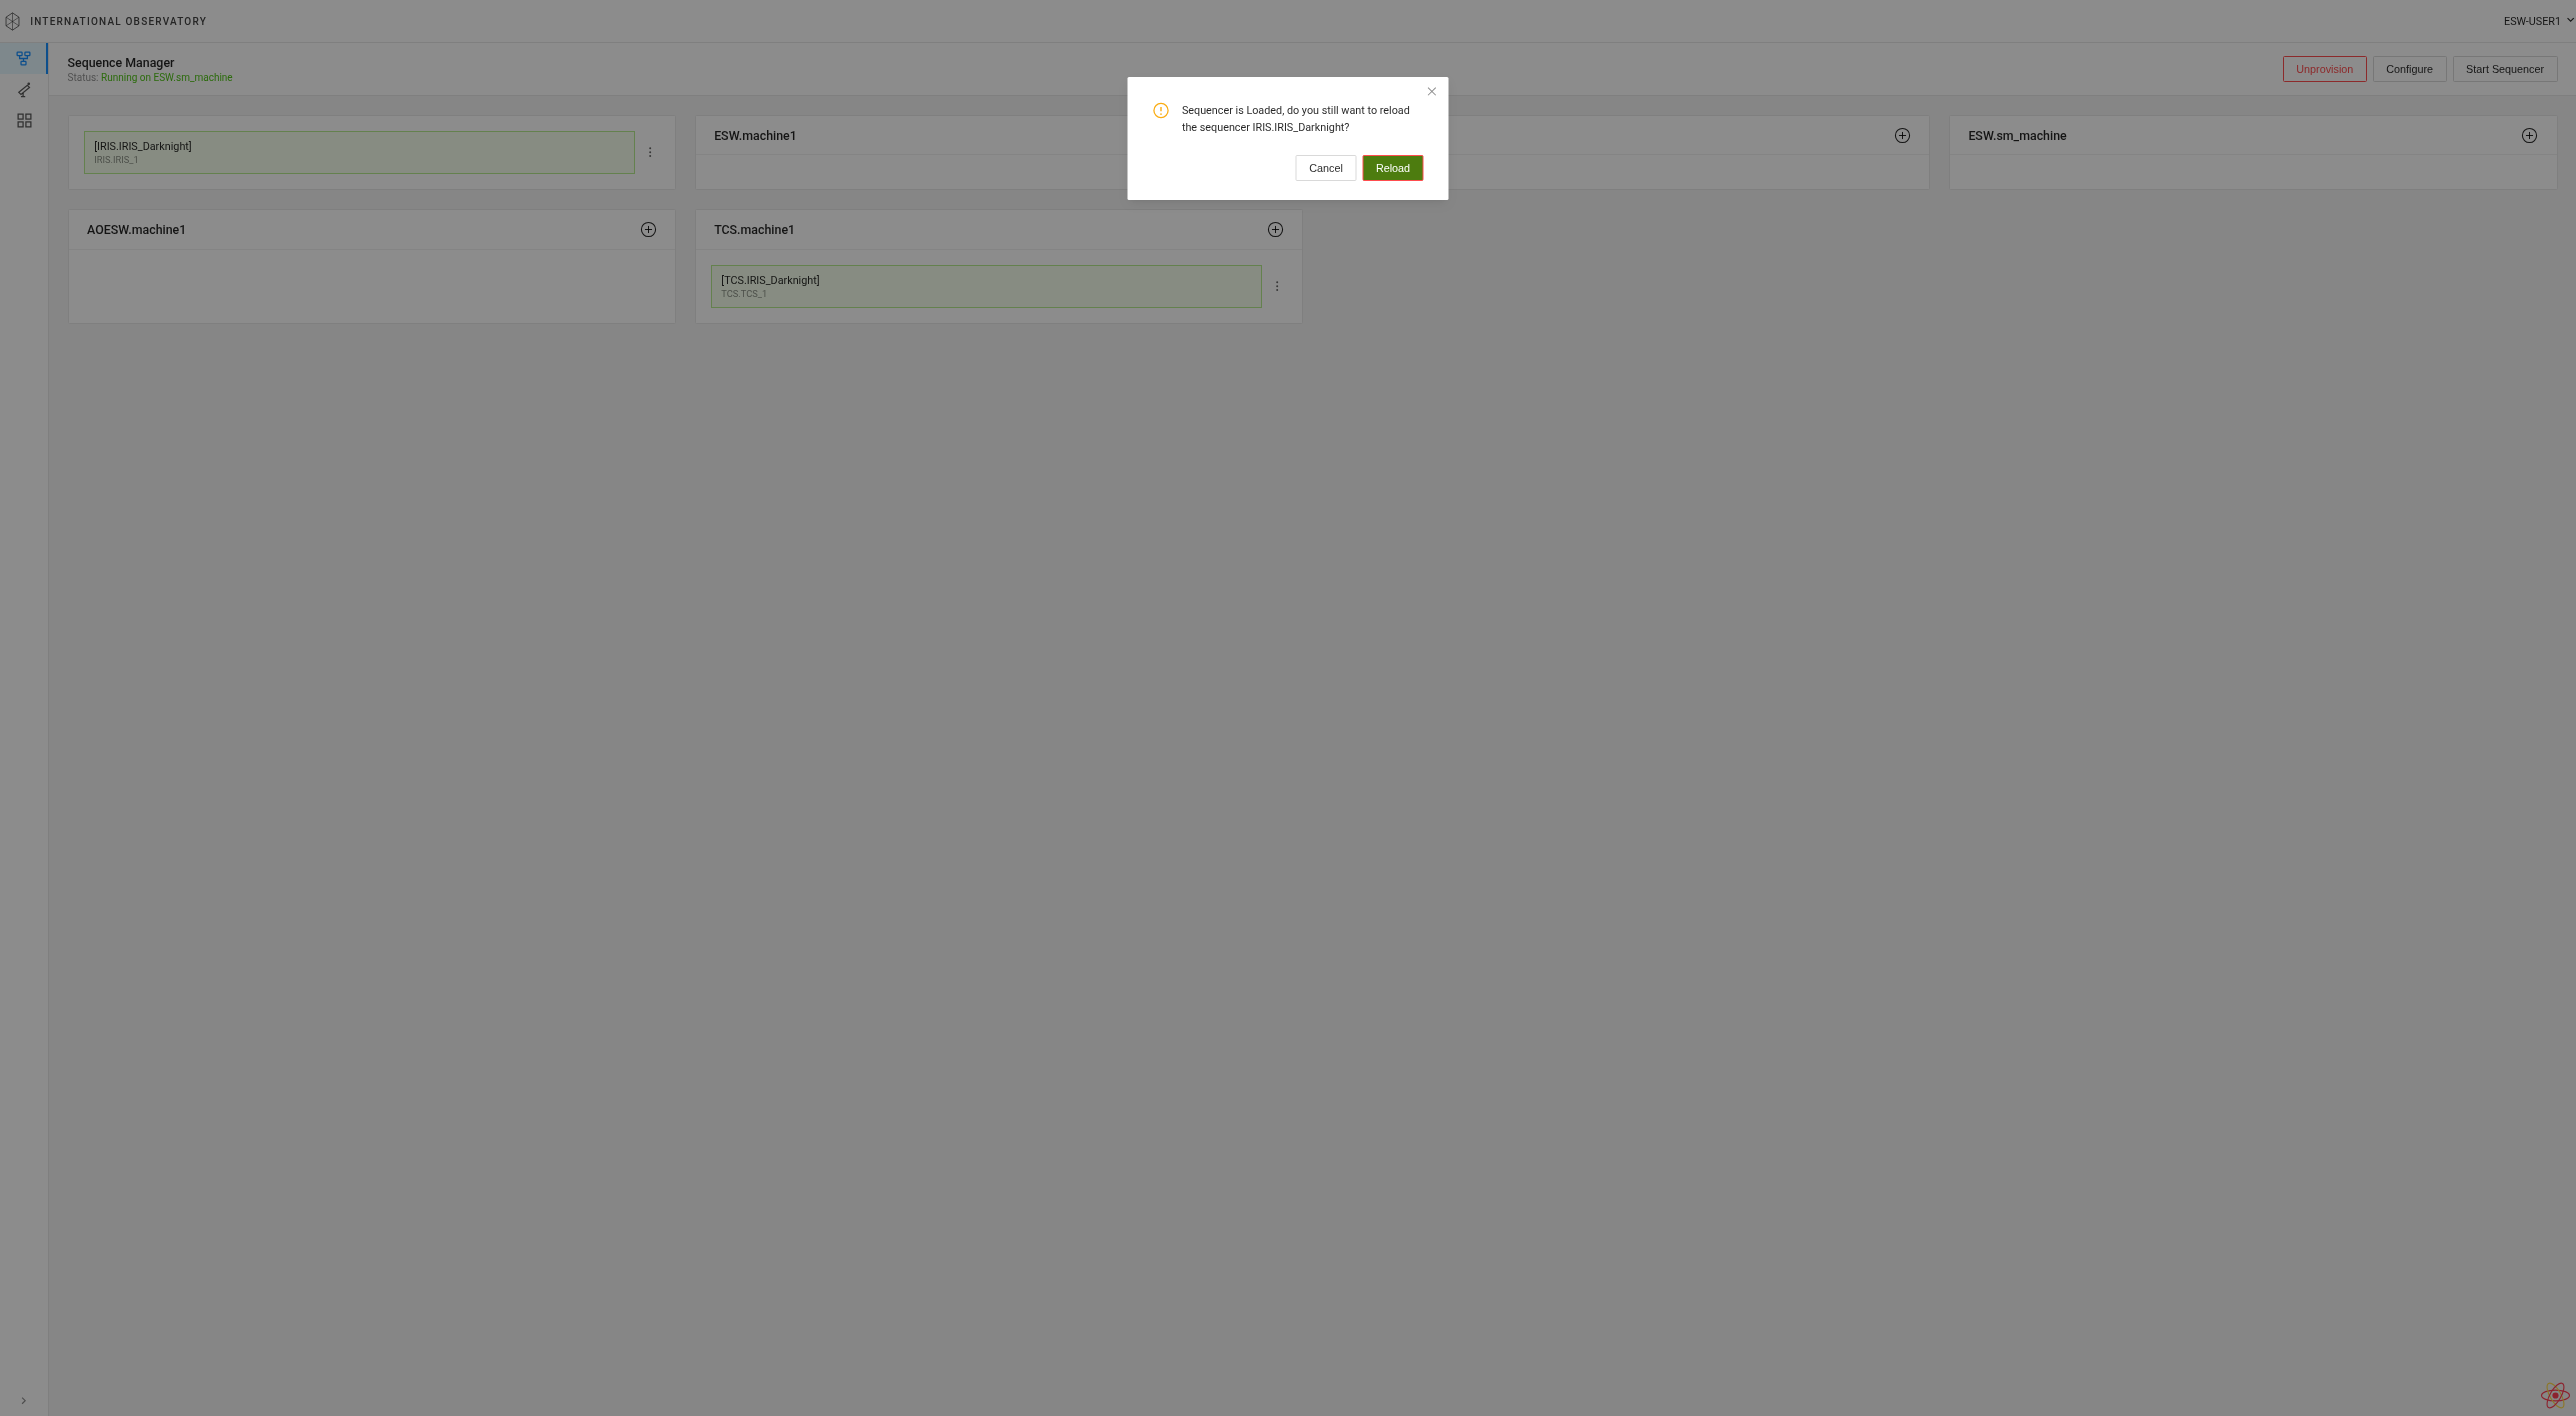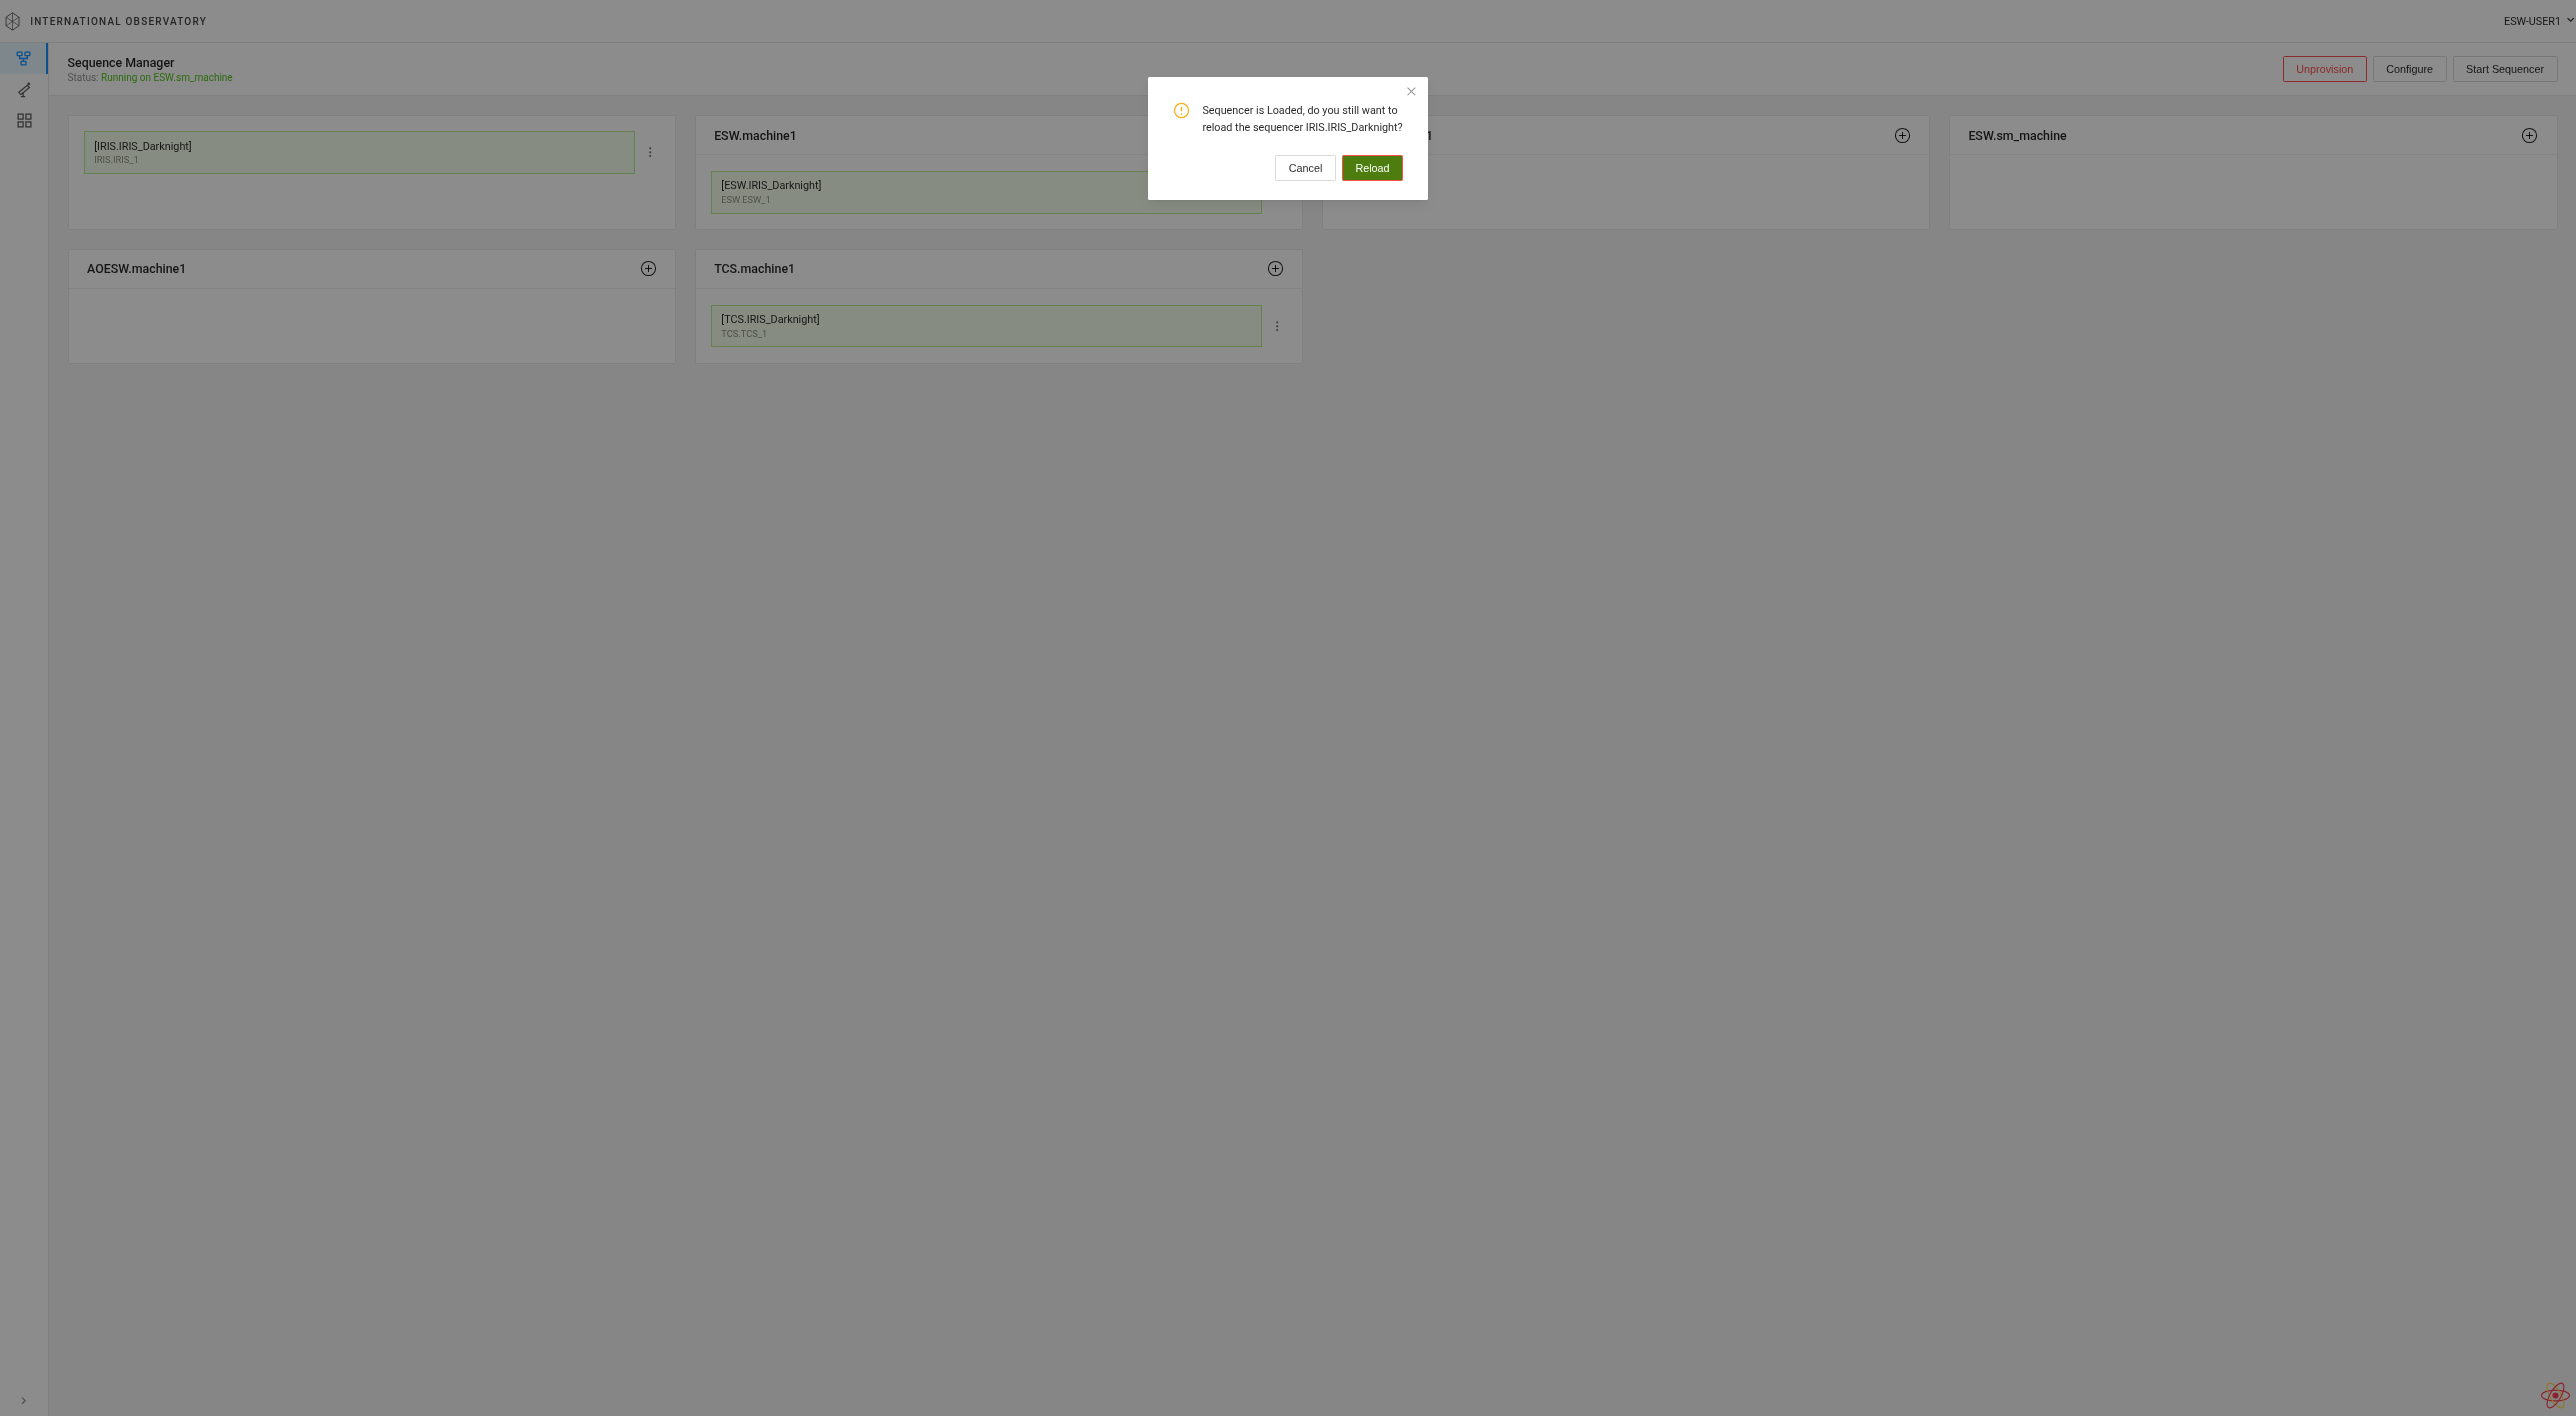--- a/index.html
+++ b/index.html
@@ -245,21 +245,21 @@
       inset: 0;
       background: rgba(0, 0, 0, 0.45);
       z-index: 1000;
     }
 
     .modal {
       position: fixed;
       top: 77px;
       left: 50%;
       transform: translateX(-50%);
-      width: 280px;
+      width: 321px;
       background: #fff;
       border-radius: 1.5px;
       z-index: 1001;
       box-shadow: 0 2.3px 4.6px -3.1px rgba(0,0,0,0.12), 0 4.6px 12.4px 0 rgba(0,0,0,0.08);
     }
 
     .modal-close {
       position: absolute;
       top: 7.7px;
       right: 10.8px;
@@ -397,35 +397,20 @@
           </div>
           <div class="machine-card">
             <div class="machine-header">
               <span class="machine-title">ESW.machine1</span>
               <span class="add-btn"><svg width="17" height="17" viewBox="0 0 24 24" fill="none" stroke="currentColor" stroke-width="1.5">
                   <circle cx="12" cy="12" r="10"></circle>
                   <line x1="12" y1="7" x2="12" y2="17"></line>
                   <line x1="7" y1="12" x2="17" y2="12"></line>
                 </svg></span>
             </div>
-            <div class="machine-body">
-              <div class="sequencer-row">
-                <div class="sequencer-box">
-                  <div class="sequencer-label">[ESW.IRIS_Darknight]</div>
-                  <div class="sequencer-name">ESW.ESW_1</div>
-                </div>
-                <span class="more-btn">
-                  <svg width="12.4" height="12.4" viewBox="0 0 16 16">
-                    <circle cx="8" cy="3" r="1.3" fill="currentColor"></circle>
-                    <circle cx="8" cy="8" r="1.3" fill="currentColor"></circle>
-                    <circle cx="8" cy="13" r="1.3" fill="currentColor"></circle>
-                  </svg>
-                </span>
-              </div>
-            </div>
           </div>
           <div class="machine-card">
             <div class="machine-header">
               <span class="machine-title">WFOS.machine1</span>
               <span class="add-btn"><svg width="17" height="17" viewBox="0 0 24 24" fill="none" stroke="currentColor" stroke-width="1.5">
                   <circle cx="12" cy="12" r="10"></circle>
                   <line x1="12" y1="7" x2="12" y2="17"></line>
                   <line x1="7" y1="12" x2="17" y2="12"></line>
                 </svg></span>
             </div>

